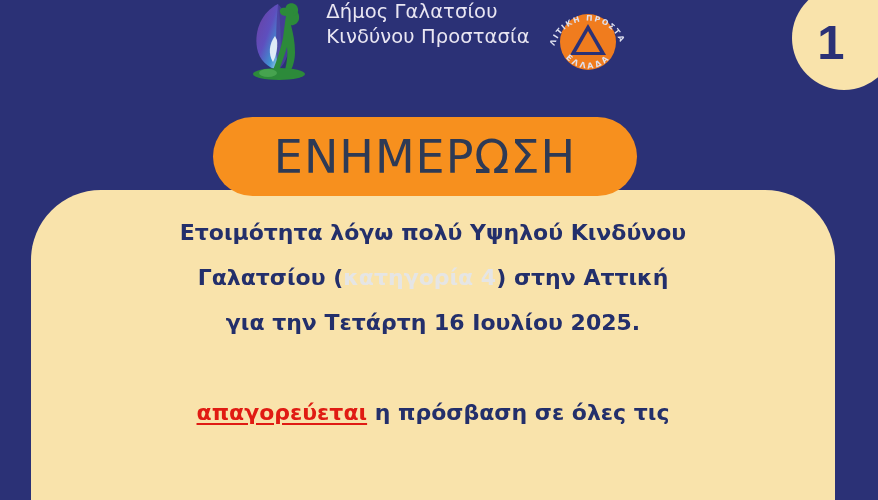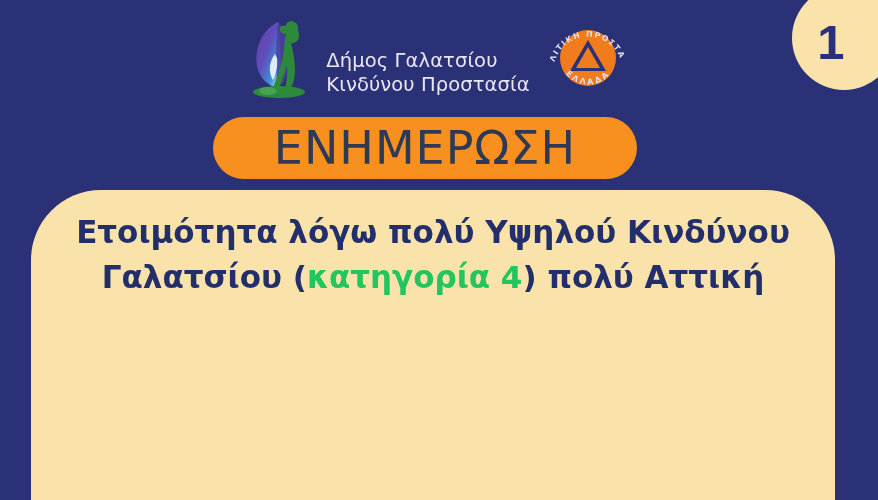--- a/index.html
+++ b/index.html
@@ -19,21 +19,21 @@
   }
 
   
   .header {
     position: absolute;
     top: 0;
     left: 0;
     width: 878px;
     height: 100px;
     display: flex;
-    align-items: flex-end;
+    align-items: flex-start;
     justify-content: center;
     gap: 16px;
   }
 
   
   .muni-logo {
     position: relative;
     width: 62px;
     height: 82px;
     flex: 0 0 auto;
@@ -92,21 +92,21 @@
     background: #f9e3ab;
     border-radius: 70px 70px 0 0;
   }
 
   
   .title-pill {
     position: absolute;
     left: 213px;
     top: 117px;
     width: 424px;
-    height: 62px;
+    height: 79px;
     background: #f7901e;
     border-radius: 42px;
     display: flex;
     align-items: center;
     justify-content: center;
   }
   .title-pill .title-text {
     color: #2e3a55;
     font-size: 46px;
     line-height: 1;
@@ -117,28 +117,28 @@
 
   
   .body-copy {
     position: absolute;
     left: 31px;
     top: 210px;
     width: 804px;
     text-align: center;
     color: #232f6b;
     font-weight: bold;
-    font-size: 31px;
+    font-size: 22px;
     line-height: 45px;
     font-family: "DejaVu Sans", "Liberation Sans", sans-serif;
   }
   .body-copy .para { display: block; }
   .body-copy .gap { display: block; height: 45px; }
   .body-copy .line { display: block; white-space: nowrap; }
-  .red { color: #22c55e; }
+  .red { color: #e5e5e5; }
   .red-u { color: #e01b13; text-decoration: underline; text-underline-offset: 3px; }
 </style>
 </head>
 <body>
 
 <div id="poster">
 
   <div class="header">
 
     <div class="muni-logo">
@@ -199,23 +199,25 @@
   <div class="card"></div>
 
   <div class="title-pill">
     <span class="title-text">ΕΝΗΜΕΡΩΣΗ</span>
   </div>
 
   <div class="body-copy">
 
     <span class="para">
       <span class="line">Ετοιμότητα λόγω πολύ Υψηλού Κινδύνου</span>
-      <span class="line"><span>Γαλατσίου  (</span><span class="red">κατηγορία 4</span><span>) πολύ Αττική</span></span>
+      <span class="line"><span>Γαλατσίου  (</span><span class="red">κατηγορία 4</span><span>) στην Αττική</span></span>
+      <span class="line">για την Τετάρτη 16 Ιουλίου 2025.</span>
     </span>
 
     <span class="gap"></span>
 
     <span class="para">
+      <span class="line"><span class="red-u">απαγορεύεται</span><span> η πρόσβαση σε όλες τις</span></span>
     </span>
 
   </div>
 
 </div>
 
 </body></html>

